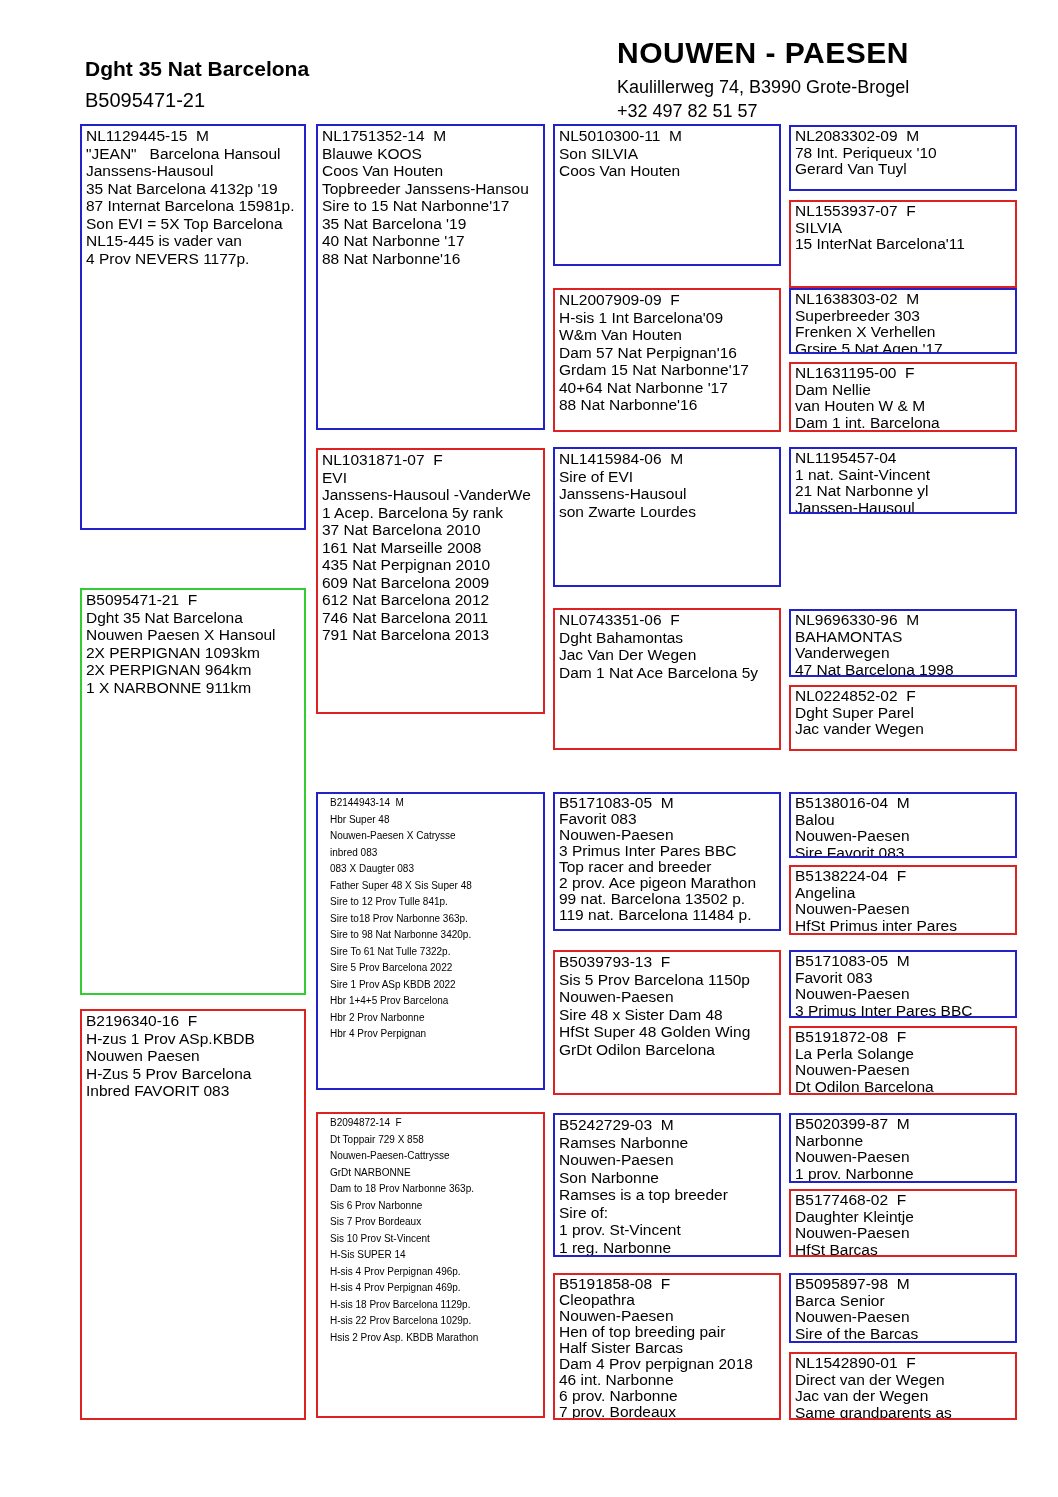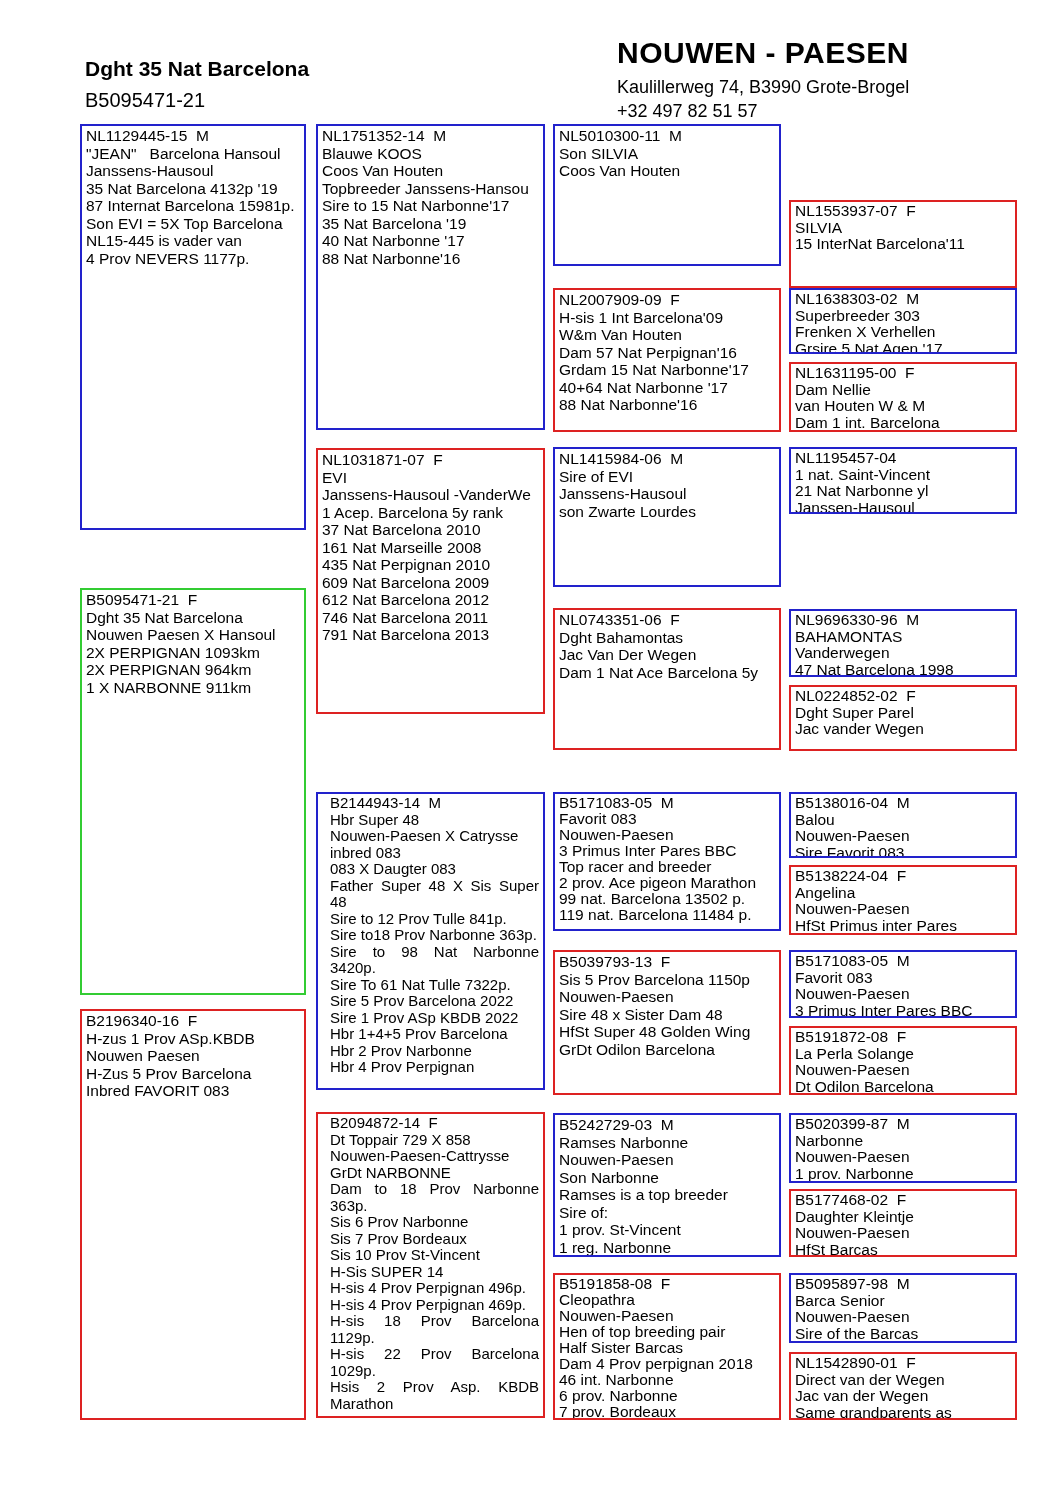--- a/index.html
+++ b/index.html
@@ -17,21 +17,21 @@
   .breeder-phone{position:absolute;left:617px;top:101px;font-size:18px;}
   .pbox{
     position:absolute; box-sizing:border-box; border:2px solid var(--ink);
     background:#fff; padding:1px 4px; overflow:hidden;
     font-size:15.5px; line-height:17.5px;
   }
   .pbox.m{border-color:var(--male);}
   .pbox.f{border-color:var(--female);}
   .pbox.subj{border-color:var(--subject);margin-top:20px;}
   .ln{white-space:pre;}
-  .wrap{font-size:15px; line-height:16.5px;padding-left:12px;}
+  .wrap{font-size:10px; line-height:16.5px;padding-left:12px;}
   .wrap .ln{white-space:pre-wrap; text-align:justify;}
   .tight{line-height:16px;}
   .c4{line-height:16.5px;}
 </style>
 </head>
 <body>
 
 <div id="page">
 
   <div class="subject-title">Dght 35 Nat Barcelona</div>
@@ -182,20 +182,25 @@
       <div class="ln">Cleopathra</div>
       <div class="ln">Nouwen-Paesen</div>
       <div class="ln">Hen of top breeding pair</div>
       <div class="ln">Half Sister Barcas</div>
       <div class="ln">Dam 4 Prov perpignan 2018</div>
       <div class="ln">46 int. Narbonne</div>
       <div class="ln">6 prov. Narbonne</div>
       <div class="ln">7 prov. Bordeaux</div>
     </div>
 
+  <div class="pbox m c4" style="left:789px;top:125px;width:228px;height:66px">
+      <div class="ln">NL2083302-09  M</div>
+      <div class="ln">78 Int. Periqueux '10</div>
+      <div class="ln">Gerard Van Tuyl</div>
+    </div>
   <div class="pbox f c4" style="left:789px;top:200px;width:228px;height:88px">
       <div class="ln">NL1553937-07  F</div>
       <div class="ln">SILVIA</div>
       <div class="ln">15 InterNat Barcelona'11</div>
     </div>
   <div class="pbox m c4" style="left:789px;top:288px;width:228px;height:66px">
       <div class="ln">NL1638303-02  M</div>
       <div class="ln">Superbreeder 303</div>
       <div class="ln">Frenken X Verhellen</div>
       <div class="ln">Grsire 5 Nat Agen '17</div>

